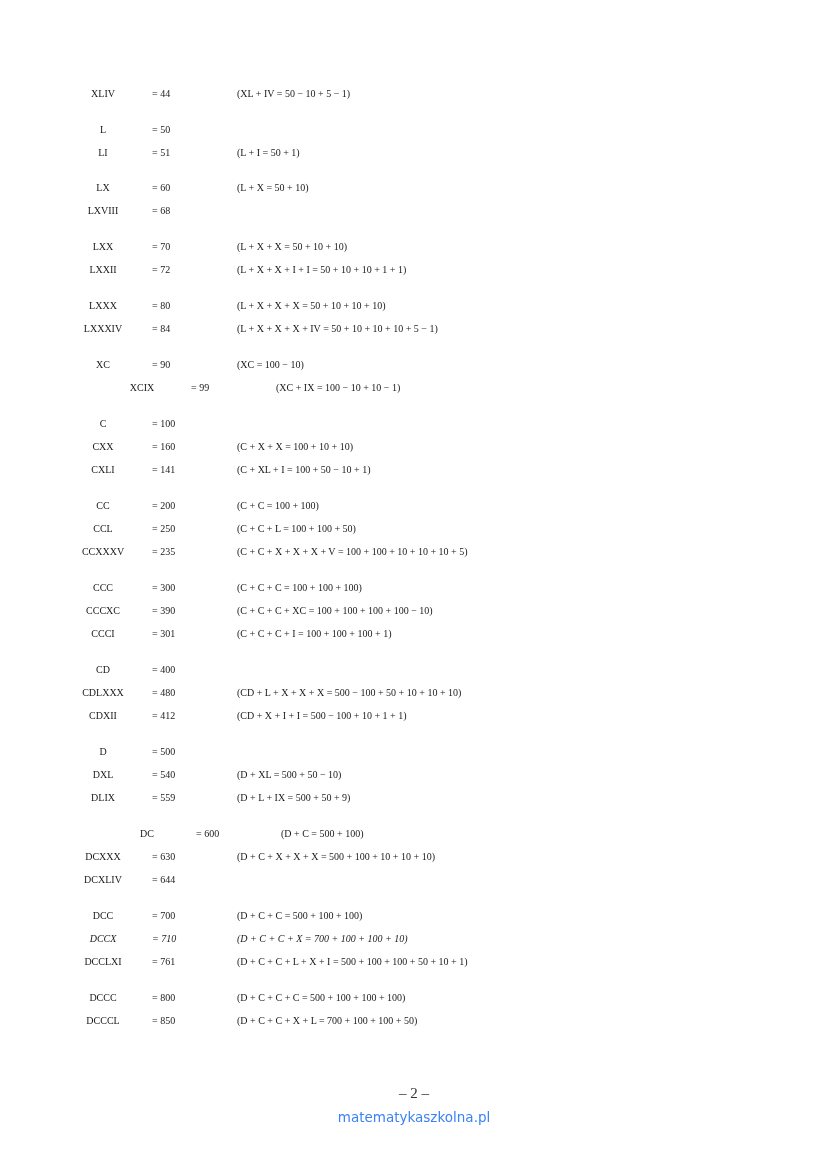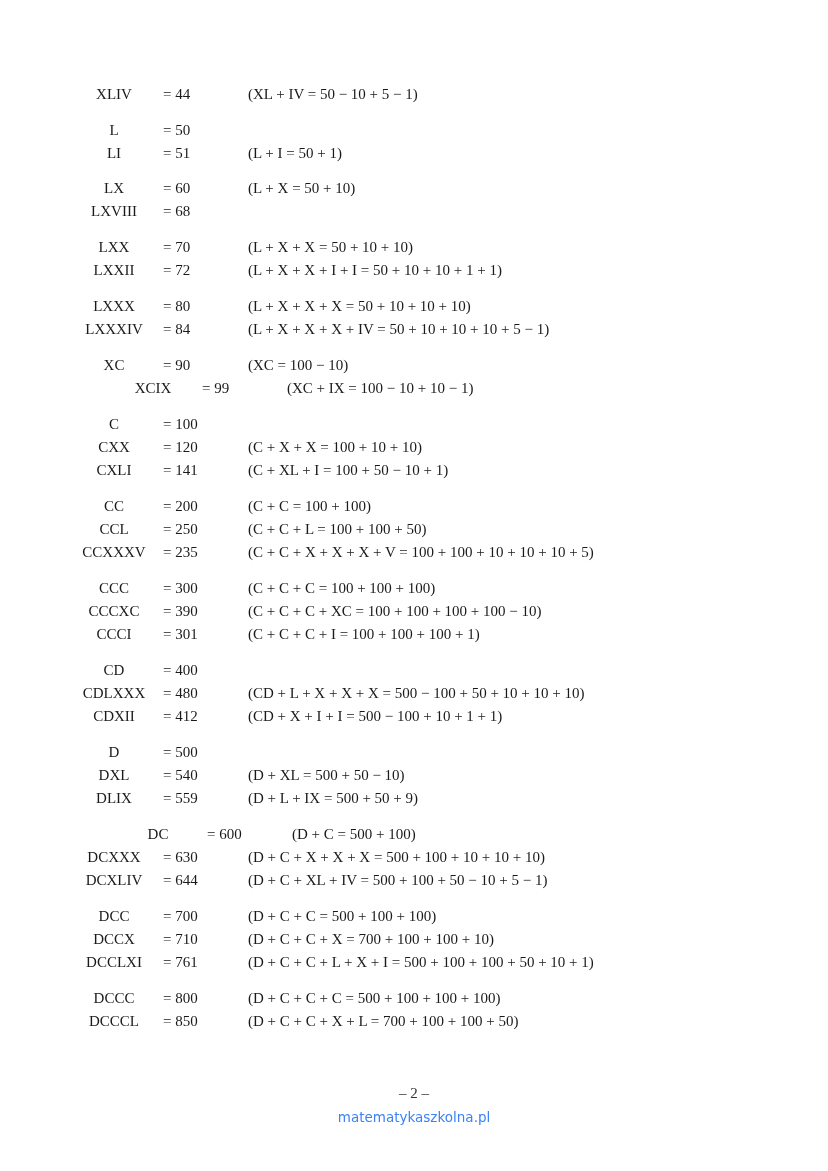--- a/index.html
+++ b/index.html
@@ -2,21 +2,21 @@
 <html><head>
 <meta charset="utf-8">
 <style>
   html, body { margin:0; padding:0; }
   body {
     width:828px; height:1171px; background:#ffffff; position:relative; overflow:hidden;
     font-family:"Liberation Serif","DejaVu Serif",serif; color:#1a1a1a;
   }
   .page { position:absolute; left:0; top:0; width:828px; height:1171px; }
   .row {
-    position:absolute; left:11px; width:784px; height:20px; font-size:15px; line-height:20px;
+    position:absolute; left:0; width:784px; height:20px; font-size:10px; line-height:20px;
   }
   .roman { position:absolute; left:48px; width:110px; text-align:center; }
   .eq { position:absolute; left:152px; }
   .expl { position:absolute; left:237px; white-space:nowrap; }
   .footer-page {
     position:absolute; left:0; width:828px; top:1083px; text-align:center;
     font-size:15px; line-height:20px; color:#333;
   }
   .footer-site {
     position:absolute; left:0; width:828px; top:1107px; text-align:center;
@@ -82,21 +82,21 @@
         <span class="eq">= 99</span>
         <span class="expl">(XC + IX = 100 − 10 + 10 − 1)</span>
       </div>
       <div class="row" style="top: 414px;">
         <span class="roman">C</span>
         <span class="eq">= 100</span>
         <span class="expl"></span>
       </div>
       <div class="row" style="top: 437px;">
         <span class="roman">CXX</span>
-        <span class="eq">= 120</span>
+        <span class="eq">= 160</span>
         <span class="expl">(C + X + X = 100 + 10 + 10)</span>
       </div>
       <div class="row" style="top: 460px;">
         <span class="roman">CXLI</span>
         <span class="eq">= 141</span>
         <span class="expl">(C + XL + I = 100 + 50 − 10 + 1)</span>
       </div>
       <div class="row" style="top: 496px;">
         <span class="roman">CC</span>
         <span class="eq">= 200</span>
@@ -163,28 +163,27 @@
         <span class="expl">(D + C = 500 + 100)</span>
       </div>
       <div class="row" style="top: 847px;">
         <span class="roman">DCXXX</span>
         <span class="eq">= 630</span>
         <span class="expl">(D + C + X + X + X = 500 + 100 + 10 + 10 + 10)</span>
       </div>
       <div class="row" style="top: 870px;">
         <span class="roman">DCXLIV</span>
         <span class="eq">= 644</span>
-        <span class="expl">(D + C + XL + IV = 500 + 100 + 50 − 10 + 5 − 1)</span>
       </div>
       <div class="row" style="top: 906px;">
         <span class="roman">DCC</span>
         <span class="eq">= 700</span>
         <span class="expl">(D + C + C = 500 + 100 + 100)</span>
       </div>
-      <div class="row" style="top: 929px;">
+      <div class="row" style="top: 929px; font-style: italic;">
         <span class="roman">DCCX</span>
         <span class="eq">= 710</span>
         <span class="expl">(D + C + C + X = 700 + 100 + 100 + 10)</span>
       </div>
       <div class="row" style="top: 952px;">
         <span class="roman">DCCLXI</span>
         <span class="eq">= 761</span>
         <span class="expl">(D + C + C + L + X + I = 500 + 100 + 100 + 50 + 10 + 1)</span>
       </div>
       <div class="row" style="top: 988px;">

